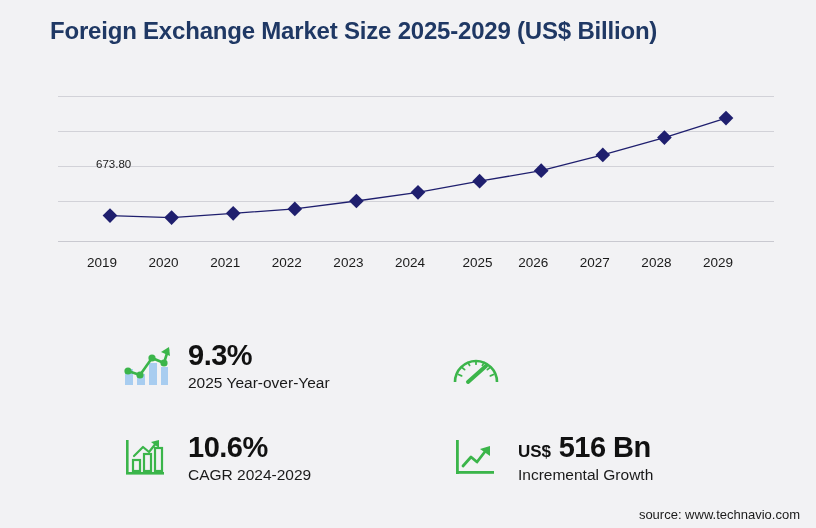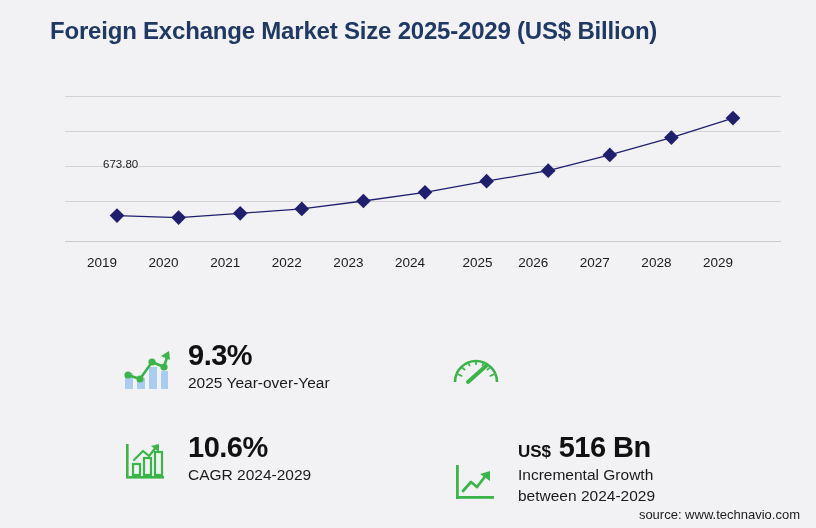--- a/index.html
+++ b/index.html
@@ -25,21 +25,21 @@
     top: 17px;
     font-size: 24px;
     font-weight: bold;
     color: #1f3864;
     letter-spacing: -0.2px;
     white-space: nowrap;
   }
   
   .chart-area {
     position: absolute;
-    left: 65px;
+    left: 58px;
     top: 96px;
     width: 716px;
     height: 146px;
   }
   .gridline {
     position: absolute;
     left: 0;
     width: 100%;
     height: 1px;
     background: #d2d2d8;
@@ -85,21 +85,21 @@
   .stats {
     position: absolute;
     left: 0;
     top: 322px;
     width: 816px;
     height: 180px;
   }
   .stat {
     position: absolute;
     display: flex;
-    align-items: flex-end;
+    align-items: flex-start;
   }
   .stat .icon-box {
     width: 56px;
     height: 50px;
     flex: 0 0 56px;
     display: flex;
     align-items: center;
     justify-content: center;
   }
   .stat .txt {
@@ -259,21 +259,20 @@
           <polyline points="10,30 18,21 24,26 34,13" fill="none" stroke="#3bb54a" stroke-width="2.8" stroke-linejoin="round" stroke-linecap="round"></polyline>
           <polygon points="37,10 37,20 27,13" fill="#3bb54a"></polygon>
         </svg>
       </div>
       <div class="txt">
         <div class="stat-value">
           <span class="unit">US$</span>
           <span>516 Bn</span>
         </div>
         <div class="stat-caption">Incremental Growth</div>
-        <div class="stat-caption" style="margin-top:0;">between 2024-2029</div>
       </div>
     </div>
 
   </div>
 
   <div class="source">source: www.technavio.com</div>
 
 </div>
 
 </body></html>

